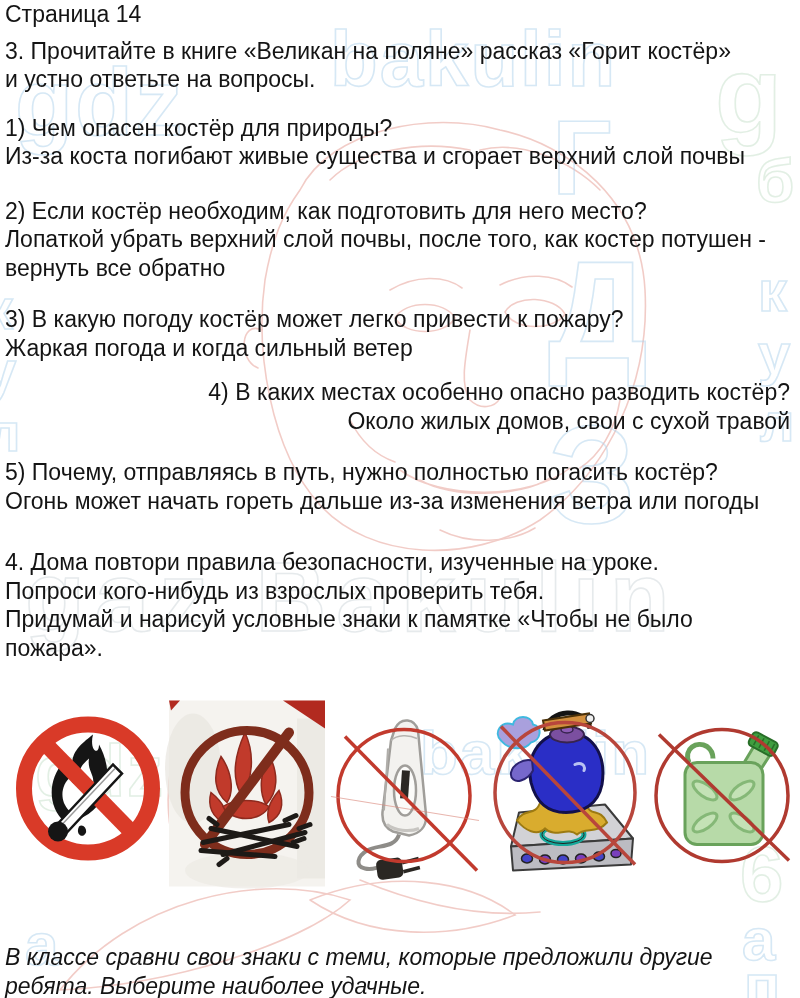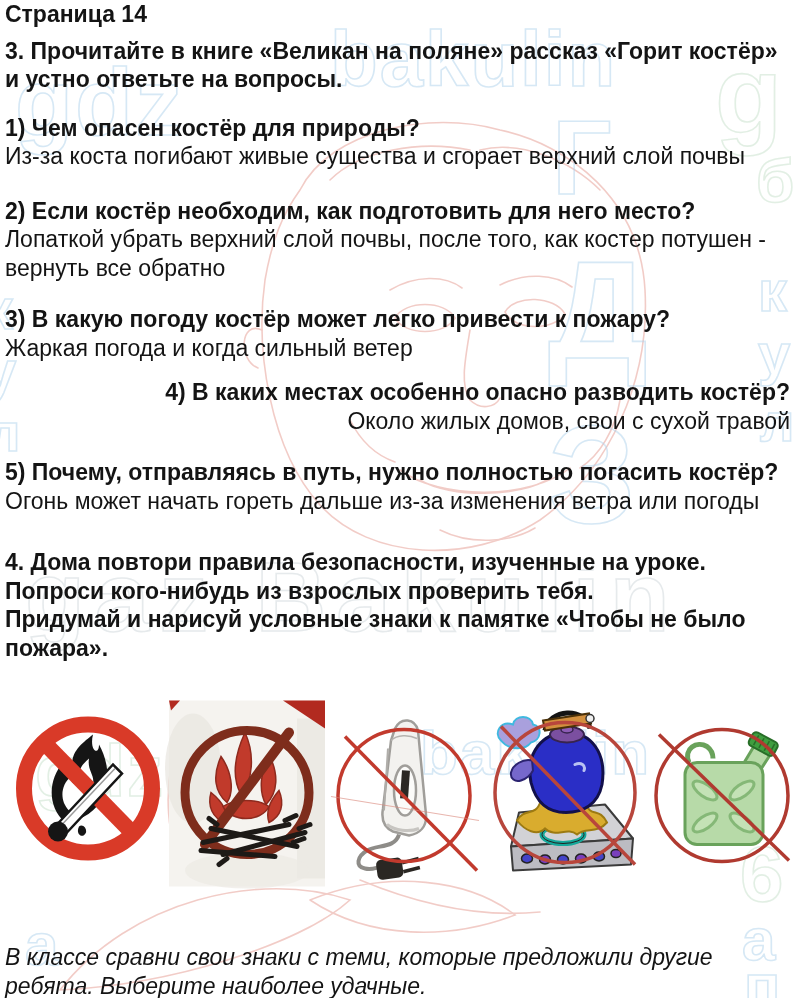--- a/index.html
+++ b/index.html
@@ -12,21 +12,21 @@
   .wm{position:absolute;font-weight:bold;line-height:1;letter-spacing:2px;
       color:transparent;-webkit-text-stroke:1.6px rgba(173,209,236,.5);
       user-select:none;white-space:nowrap;}
   .wm.green{-webkit-text-stroke-color:rgba(203,226,205,.55);}
   .wm.gray{-webkit-text-stroke-color:rgba(209,216,221,.55);}
   .sketch{position:absolute;inset:0;}
 
   
   .content{position:relative;z-index:1;padding:0 10px 0 5px;font-size:23px;line-height:28.5px;}
   .content p{margin:0;}
-  .bold{font-weight:bold;}
+  .bold{font-weight:normal;}
   .page-title{margin-top:6px;}
   .task3{margin-top:8px;}
   .qa1{margin-top:20px;} .qa2{margin-top:26px;} .qa3{margin-top:23px;}
   .qa4{margin-top:16px;text-align:right;} .qa5{margin-top:23px;}
   .task4{margin-top:33px;}
   .closing{margin-top:52px;font-style:italic;}
 
   
   .signs-row{display:flex;margin-top:34px;height:195px;}
   .sign{width:160px;height:195px;flex:0 0 160px;}

